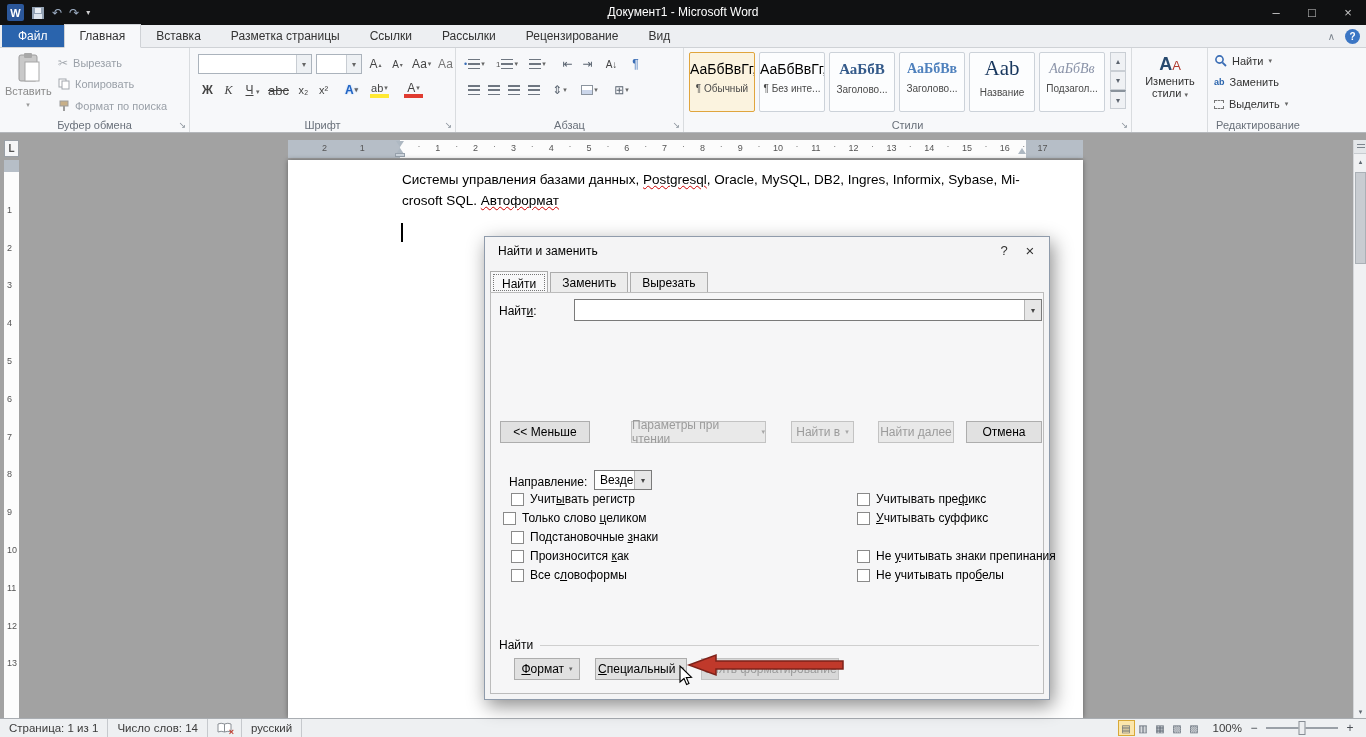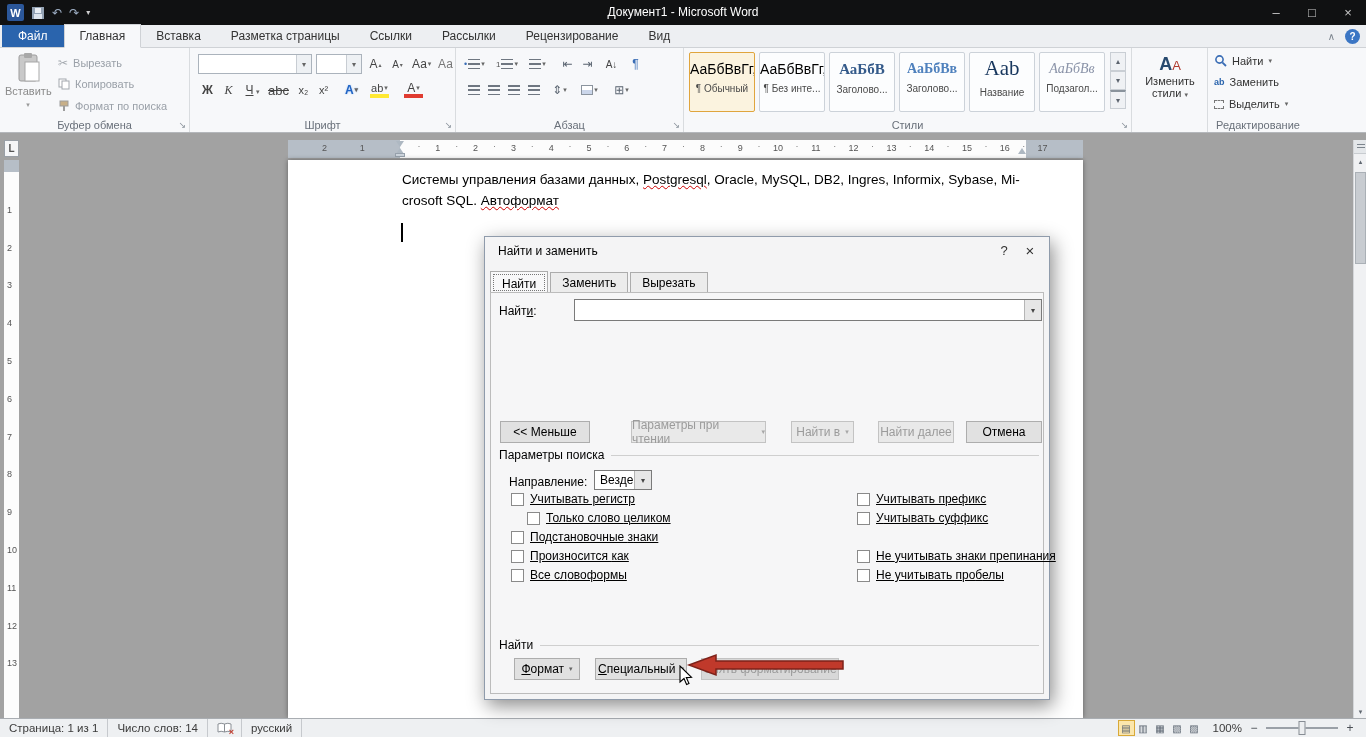--- a/index.html
+++ b/index.html
@@ -116,21 +116,21 @@
   .dcombo .val { padding-left:5px; }
   .dcombo .darrow { margin-left:auto; align-self:stretch; width:17px; background:#e6e6e6; border-left:1px solid #b5b5b5;
                     color:#444; font-size:8px; display:flex; align-items:center; justify-content:center; }
   .dbtn { position:absolute; height:22px; background:#e1e1e1; border:1px solid #adadad; font-size:12px;
           display:flex; align-items:center; justify-content:center; gap:5px; color:#000; }
   .dbtn.disabled { color:#9b9b9b; background:#e9e9e9; border-color:#c3c3c3; }
   .dbtn .caret-s { font-size:7px; }
   .dbtn.disabled .caret-s { color:#a7a7a7; }
   .sec-header { position:absolute; left:14px; right:10px; display:flex; align-items:center; gap:7px; }
   .sec-header .line { flex:1; height:1px; background:#cfcfcf; }
-  .chk-row { position:absolute; display:flex; align-items:center; gap:6px; font-size:12px; white-space:nowrap;text-decoration:underline; }
+  .chk-row { position:absolute; display:flex; align-items:center; gap:6px; font-size:12px; white-space:nowrap; }
   .chk-box { width:13px; height:13px; background:#fff; border:1px solid #8a8a8a; flex:none; }
 
   
   .annotation-arrow { position:absolute; left:686px; top:652px; z-index:60; }
   .mouse-cursor { position:absolute; left:678px; top:665px; z-index:70; }
 </style>
 </head>
 <body>
 
 <div id="app">
@@ -523,36 +523,32 @@
         <span>Найти в</span>
         <span class="caret-s">▾</span>
       </div>
     <div class="dbtn disabled" style="left:393px;top:184px;width:76px;">
         <span>Найти далее</span>
       </div>
     <div class="dbtn" style="left:481px;top:184px;width:76px;">
         <span>Отмена</span>
       </div>
 
-    <div class="sec-header" style="top:211px;">
-      <span>Параметры поиска</span>
-      <span class="line"></span>
-    </div>
 
     <span class="dlg-label" style="left:24px;top:238px;">Направление:</span>
     <div class="dcombo" style="left:109px;top:233px;width:58px;height:20px;">
       <span class="val">Везде</span>
       <span class="darrow">▾</span>
     </div>
 
     <div class="chk-row" style="left:26px;top:255px;">
         <span class="chk-box"></span>
         <span>Учит<u>ы</u>вать регистр</span>
       </div>
-    <div class="chk-row" style="left:42px;top:274px;align-items:flex-end;">
+    <div class="chk-row" style="left:18px;top:274px;align-items:flex-end;">
         <span class="chk-box"></span>
         <span>Только слово <u>ц</u>еликом</span>
       </div>
     <div class="chk-row" style="left:26px;top:293px;">
         <span class="chk-box"></span>
         <span>Подстановочные <u>з</u>наки</span>
       </div>
     <div class="chk-row" style="left:26px;top:312px;">
         <span class="chk-box"></span>
         <span>Произносится <u>к</u>ак</span>

